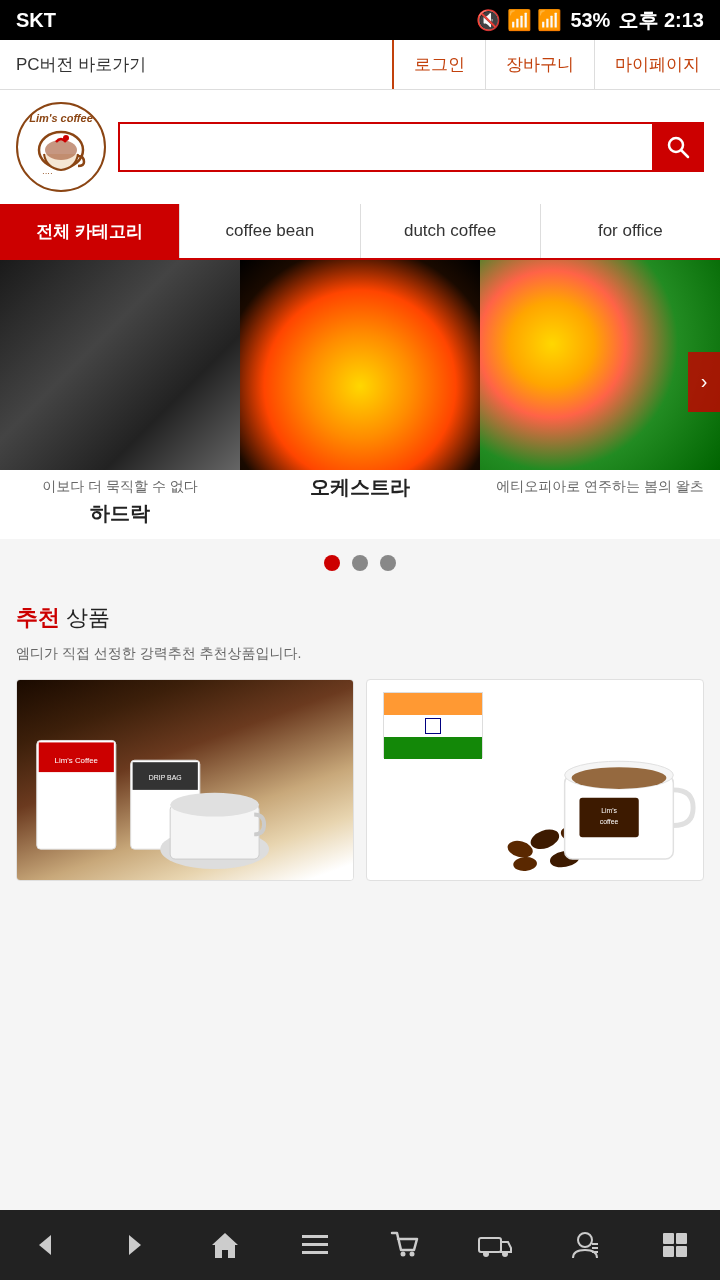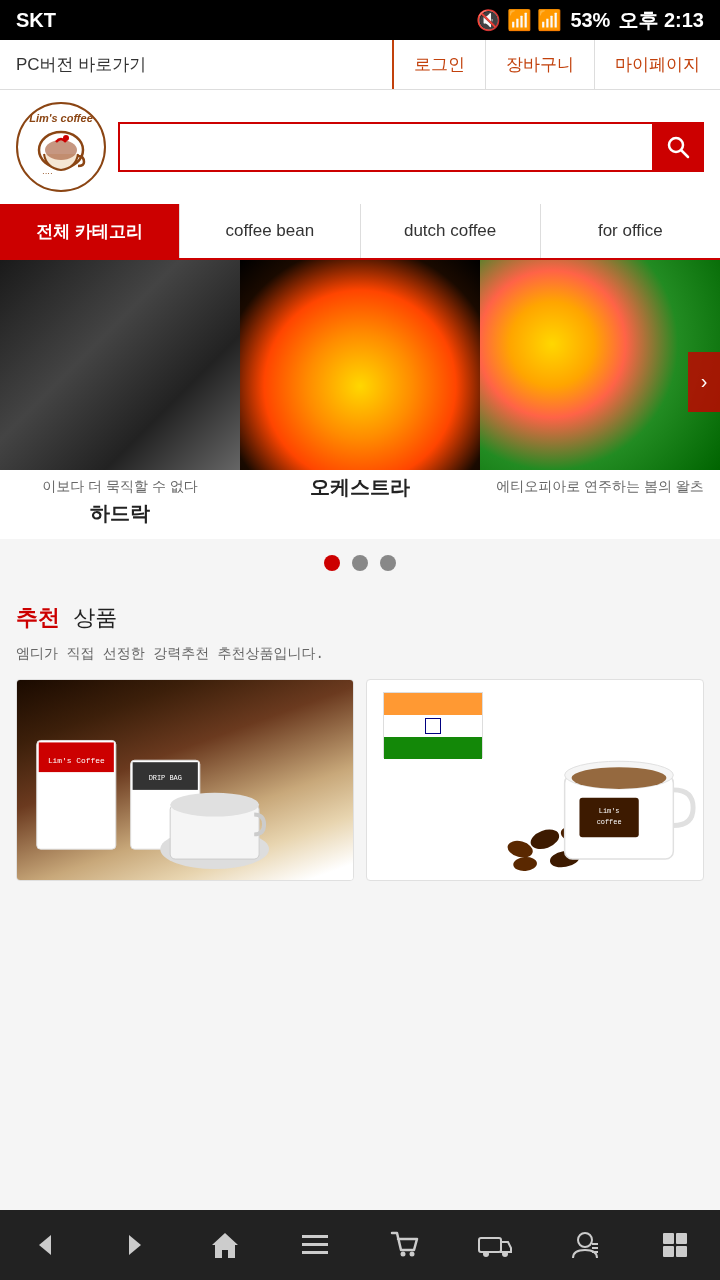--- a/index.html
+++ b/index.html
@@ -208,21 +208,20 @@
       height: 16px;
       border-radius: 50%;
       background: #888;
     }
     .dot.active { background: #cc0000; }
 
     
     .recommended-section {
       background: #f5f5f5;
       padding: 16px;
-      font-family: Liberation Mono, monospace;
     }
     .recommended-title {
       font-size: 22px;
       color: #222;
       margin-bottom: 4px;
     }
     .recommended-title strong {
       color: #cc0000;
       font-weight: bold;
     }

